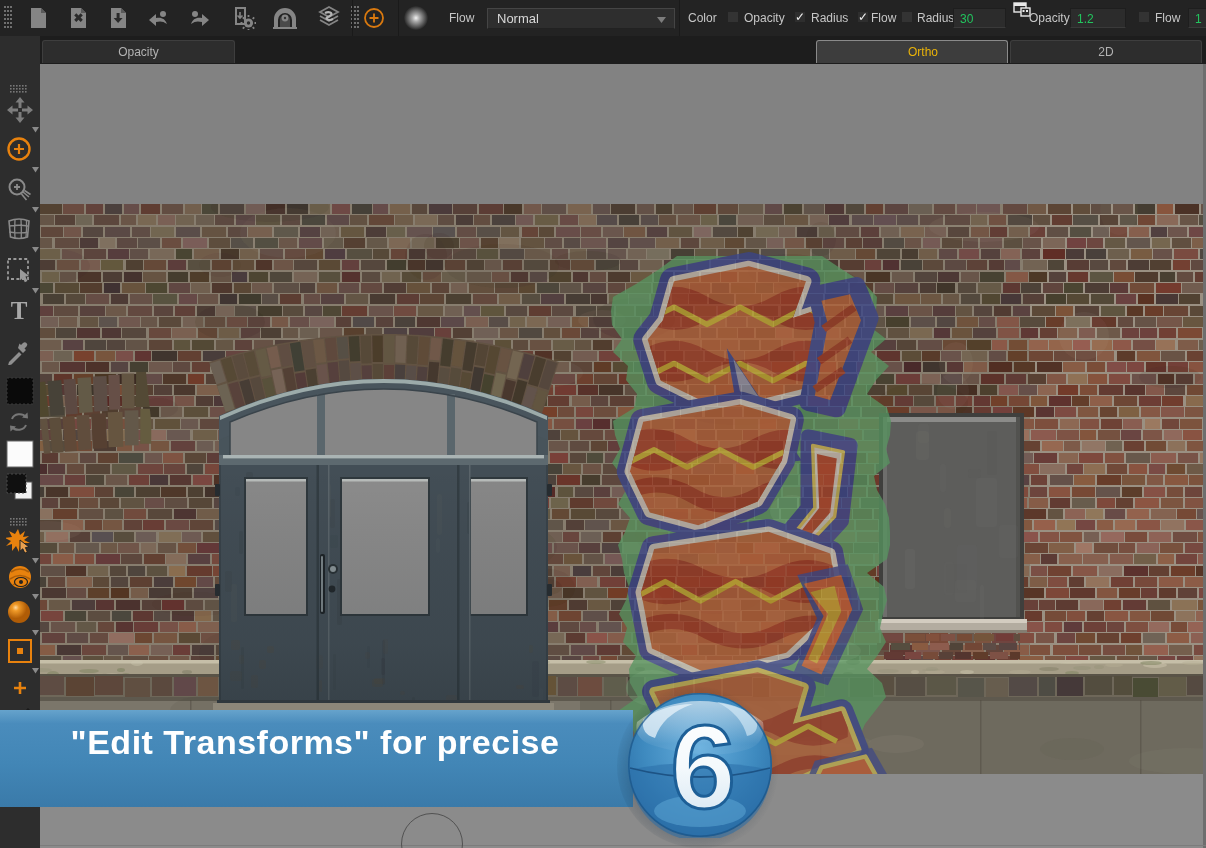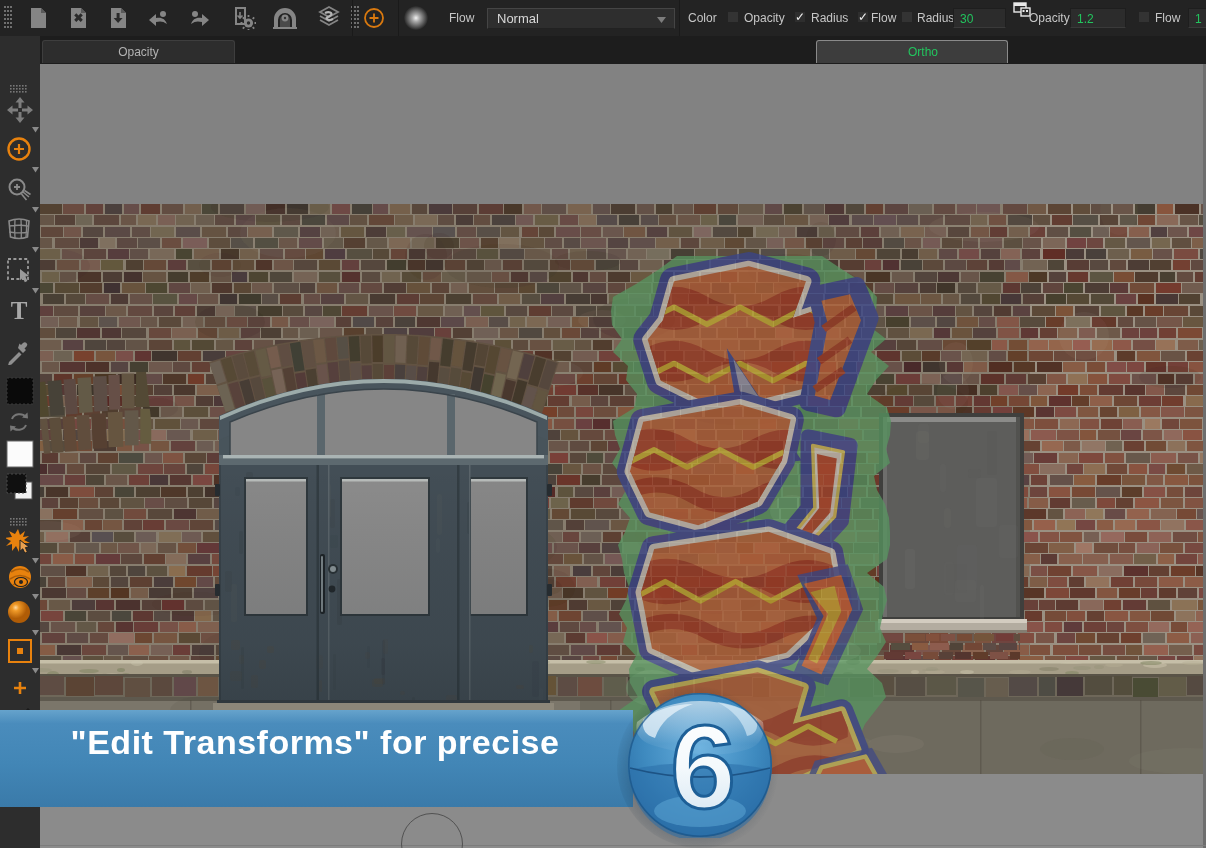--- a/index.html
+++ b/index.html
@@ -5,21 +5,21 @@
 html,body { width:1206px; height:848px; overflow:hidden; background:#828282; font-family:"Liberation Sans",sans-serif; }
 #root { position:relative; width:1206px; height:848px; }
 #topbar { position:absolute; left:0; top:0; width:1206px; height:36px; background:#232323; }
 .tlabel { position:absolute; top:11px; font-size:12px; color:#c6c6c6; }
 .cb { position:absolute; top:11px; width:12px; height:12px; background:#333333; border:1px solid #232323; display:inline-block; color:#ececec; font-size:12px; line-height:11px; text-align:center; }
 .cb.on { background:#2e2e2e; }
 .tinput { position:absolute; top:8px; height:20px; background:#2c2c2c; border:1px solid #1e1e1e; border-bottom-color:#3a3a3a; color:#22c55e; font-size:12px; padding:3px 0 0 6px; }
 #modedd { position:absolute; left:487px; top:8px; width:188px; height:21px; background:#2e2e2e; border:1px solid #454545; border-bottom-color:#222; color:#d8d8d8; font-size:13px; padding:2px 0 0 9px; }
 #tabbar { position:absolute; left:0; top:36px; width:1206px; height:28px; background:#1d1d1d; }
 .tab { position:absolute; top:4px; height:23px; background:#2d2d2d; border:1px solid #3e3e3e; border-bottom:none; border-radius:3px 3px 0 0; color:#b2b2b2; font-size:12px; text-align:center; padding-top:4px; }
-.tab.active { background:#3d3d3d; border-color:#8a8a8a; color:#22c55e;padding-left:22px; }
+.tab.active { background:#3d3d3d; border-color:#8a8a8a; color:#eab308;padding-left:22px; }
 #leftbar { position:absolute; left:0; top:36px; width:40px; height:812px; background:#2d2d2d; }
 #canvas { position:absolute; left:40px; top:64px; width:1166px; height:784px; background:#828282; }
 #canvasbottom { position:absolute; left:40px; top:774px; width:1166px; height:74px; background:#8b8b8b; }
 #photo { position:absolute; left:40px; top:204px; }
 #banner { position:absolute; left:0; top:710px; width:633px; height:97px; background:linear-gradient(180deg,#66a3cc 0%,#4a8cbc 14%,#4286b6 55%,#3a7aa9 100%); }
 #banner .l1 { position:absolute; left:0; top:13px; width:630px; text-align:center; color:#ffffff; font-size:34px; font-weight:bold; letter-spacing:0.5px; }
 #banner .l2 { position:absolute; left:0; top:51px; width:630px; text-align:center; color:#ffffff; font-size:34px; font-weight:bold; letter-spacing:0.5px; }
 #ball { position:absolute; left:627px; top:692px; width:146px; height:146px; }
 #cursorc { position:absolute; left:401px; top:813px; width:62px; height:62px; border-radius:50%; border:1.5px solid rgba(68,68,68,0.8); }
 #rightedge { position:absolute; left:1203px; top:64px; width:3px; height:784px; background:#6e6e6e; }
@@ -2892,20 +2892,21 @@
       </svg>
   <span class="tlabel" style="left:1029px">Opacity</span>
   <div class="tinput" style="left:1070px;width:56px">1.2</div>
   <span class="cb" style="left:1138px"></span>
   <span class="tlabel" style="left:1155px">Flow</span>
   <div class="tinput" style="left:1188px;width:30px">1</div>
 </div>
   <div id="tabbar">
       <div class="tab" style="left:42px;width:193px">Opacity</div>
       <div class="tab active" style="left:816px;width:192px">Ortho</div>
+      <div class="tab" style="left:1010px;width:192px">2D</div>
     </div>
   <div id="leftbar">
       <div style="position:absolute;left:10px;top:44px"><svg width="18" height="9" viewBox="0 0 18 9">
           <g fill="#777">
             <rect x="0" y="0" width="1.6" height="1.6"></rect>
             <rect x="3" y="0" width="1.6" height="1.6"></rect>
             <rect x="6" y="0" width="1.6" height="1.6"></rect>
             <rect x="9" y="0" width="1.6" height="1.6"></rect>
             <rect x="12" y="0" width="1.6" height="1.6"></rect>
             <rect x="15" y="0" width="1.6" height="1.6"></rect>

